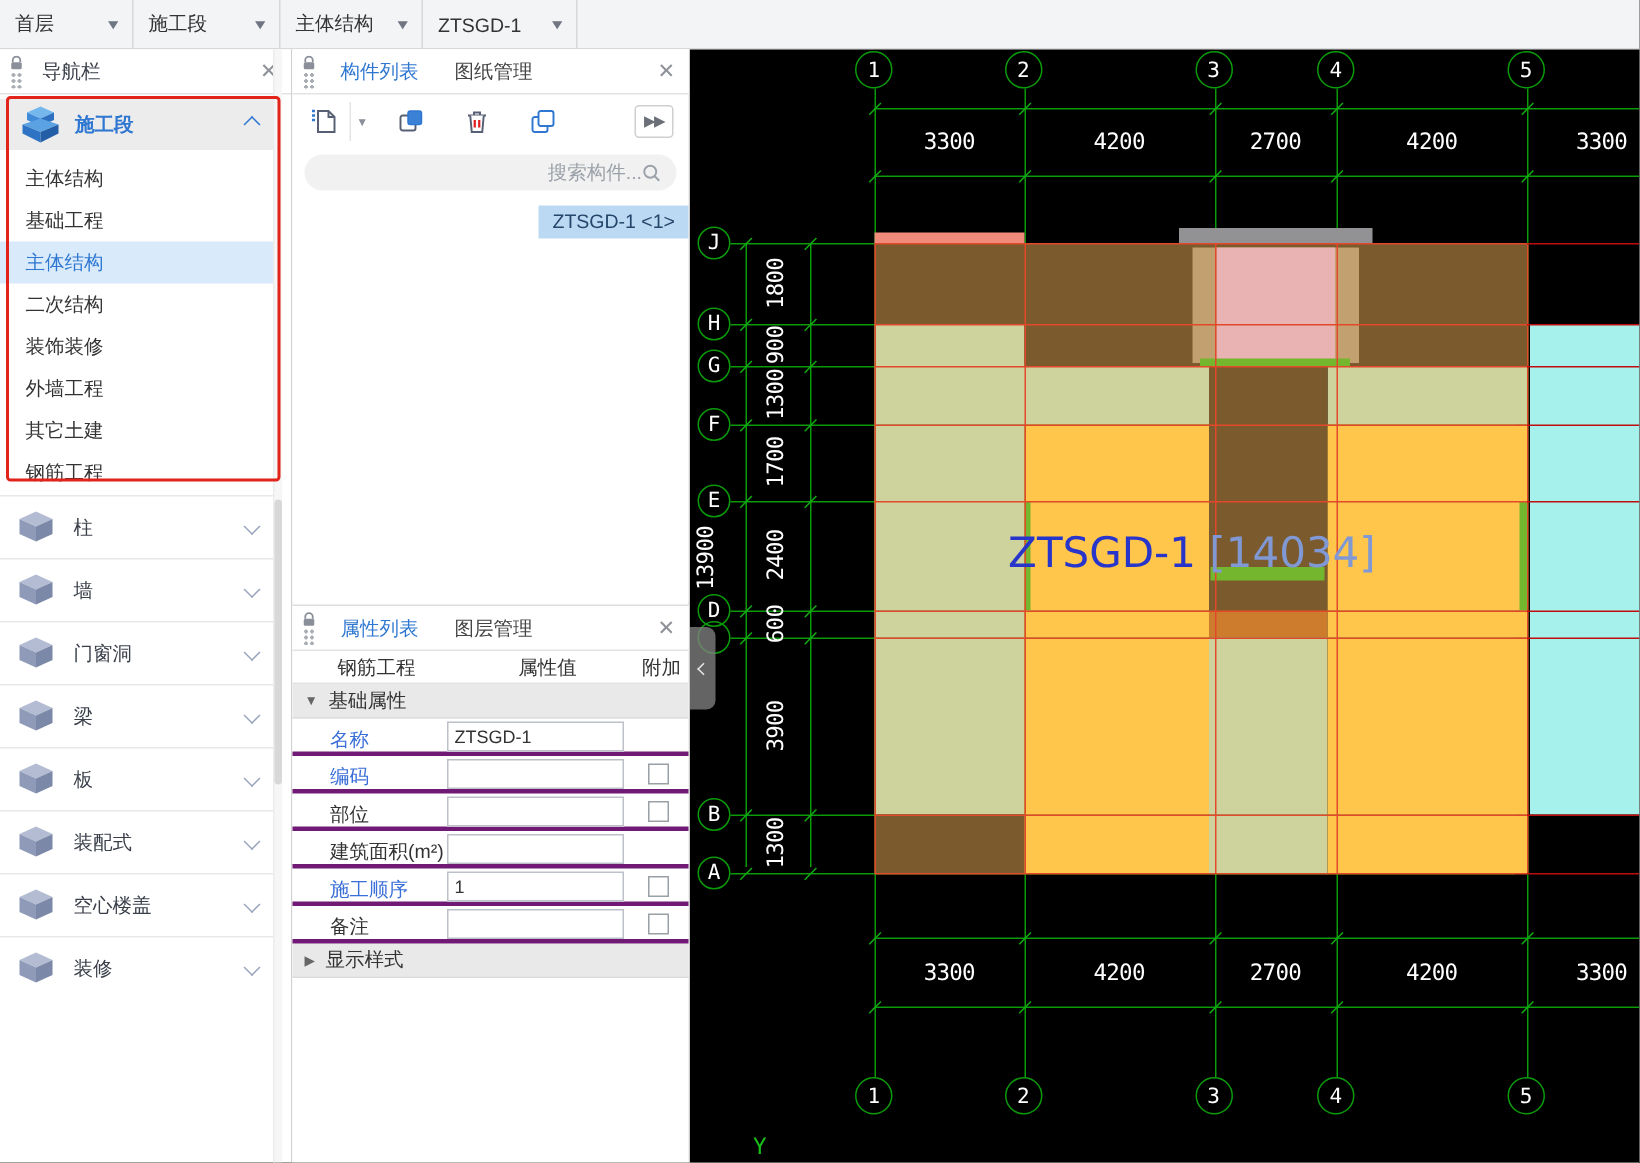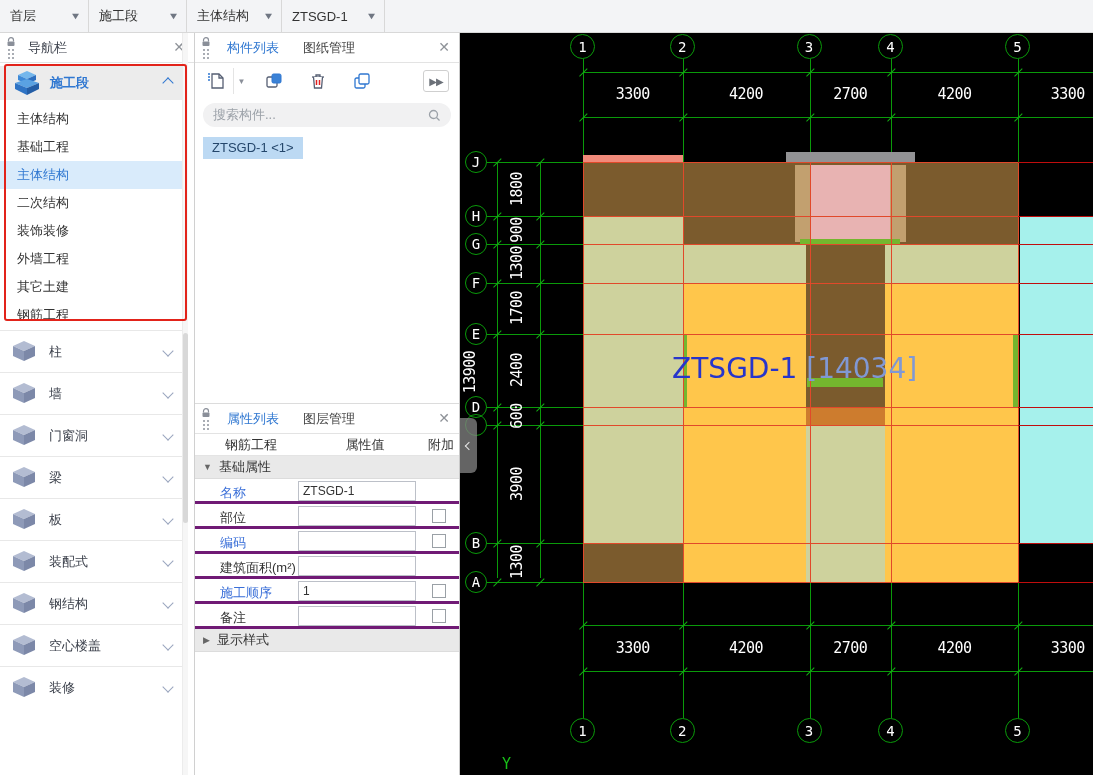--- a/index.html
+++ b/index.html
@@ -35,21 +35,21 @@
   .accordion { position:absolute; left:0; top:297px; width:188px; }
   .acc-row { height:42px; display:flex; align-items:center; border-top:1px solid #e8e8e8; position:relative; }
   .acc-row .icon { margin-left:11px; width:28px; height:26px; }
   .acc-row .lbl { margin-left:10px; color:#3a3f4a; }
   .acc-row .chev { position:absolute; right:16px; top:16px; }
   .side-scroll { position:absolute; right:6px; top:0; width:6px; height:742px; background:#f6f6f6; border-left:1px solid #ececec; }
   .side-thumb { position:absolute; left:0; top:300px; width:5px; height:190px; background:#d8d8d8; border-radius:3px; }
 
   
   .midcol { position:absolute; left:195px; top:33px; width:265px; height:742px; background:#fff; border-right:1px solid #c9c9c9; }
-  .panel1 { position:absolute; left:0; top:0; width:264px; height:368px; background:#fff; }
+  .panel1 { position:absolute; left:0; top:0; width:264px; height:368px; background:#fff;text-align:right; }
   .panel2 { position:absolute; left:0; top:370px; width:264px; height:372px; background:#fff; border-top:1px solid #dcdcdc; }
   .icon-row { height:36px; display:flex; align-items:center; padding-left:8px; }
   .tbtn { width:26px; height:26px; display:flex; align-items:center; justify-content:center; margin-right:4px; }
   .tbtn.sep { border-left:1px solid #e4e4e4; width:16px; }
   .expand-btn { margin-left:auto; margin-right:10px; width:26px; height:22px; border:1px solid #cfcfcf; border-radius:3px; display:flex; align-items:center; justify-content:center; color:#6b7078; font-size:10px; letter-spacing:-1px; background:#fff; }
   .searchbar { margin:4px 8px 0 8px; height:24px; background:#f1f1f2; border-radius:12px; display:flex; align-items:center; padding:0 10px; }
   .searchbar .ph { color:#9ba1a8; flex:1; }
   .chip { display:inline-block; margin:10px 0 0 8px; background:#bcd9f3; color:#24466b; padding:3px 9px 4px 9px; }
 
   
@@ -194,29 +194,20 @@
           </svg></span>
         <span class="lbl">装配式</span>
         <span class="chev"></span>
       </div>
       <div class="acc-row">
         <span class="icon"><svg width="26" height="24" viewBox="0 0 26 24">
             <polygon points="13,2 24,7 13,12 2,7" fill="#b3bcd2"></polygon>
             <polygon points="2,7 13,12 13,22 2,17" fill="#8e9ab8"></polygon>
             <polygon points="24,7 13,12 13,22 24,17" fill="#7c88a8"></polygon>
           </svg></span>
-        <span class="lbl">钢结构</span>
-        <span class="chev"></span>
-      </div>
-      <div class="acc-row">
-        <span class="icon"><svg width="26" height="24" viewBox="0 0 26 24">
-            <polygon points="13,2 24,7 13,12 2,7" fill="#b3bcd2"></polygon>
-            <polygon points="2,7 13,12 13,22 2,17" fill="#8e9ab8"></polygon>
-            <polygon points="24,7 13,12 13,22 24,17" fill="#7c88a8"></polygon>
-          </svg></span>
         <span class="lbl">空心楼盖</span>
         <span class="chev"></span>
       </div>
       <div class="acc-row">
         <span class="icon"><svg width="26" height="24" viewBox="0 0 26 24">
             <polygon points="13,2 24,7 13,12 2,7" fill="#b3bcd2"></polygon>
             <polygon points="2,7 13,12 13,22 2,17" fill="#8e9ab8"></polygon>
             <polygon points="24,7 13,12 13,22 24,17" fill="#7c88a8"></polygon>
           </svg></span>
         <span class="lbl">装修</span>
@@ -315,26 +306,26 @@
       <div class="pt-section">
         <span class="tri">▼</span>
         <span>基础属性</span>
       </div>
       <div id="prop-rows">
           <div class="pt-row">
             <span class="lbl link">名称</span>
             <input value="ZTSGD-1" style="">
           </div>
           <div class="pt-row">
-            <span class="lbl">部位</span>
+            <span class="lbl link">编码</span>
             <input style="">
             <span class="cb"></span>
           </div>
           <div class="pt-row">
-            <span class="lbl link">编码</span>
+            <span class="lbl">部位</span>
             <input style="">
             <span class="cb"></span>
           </div>
           <div class="pt-row">
             <span class="lbl">建筑面积(m²)</span>
             <input style="">
           </div>
           <div class="pt-row">
             <span class="lbl link">施工顺序</span>
             <input value="1" style="">

